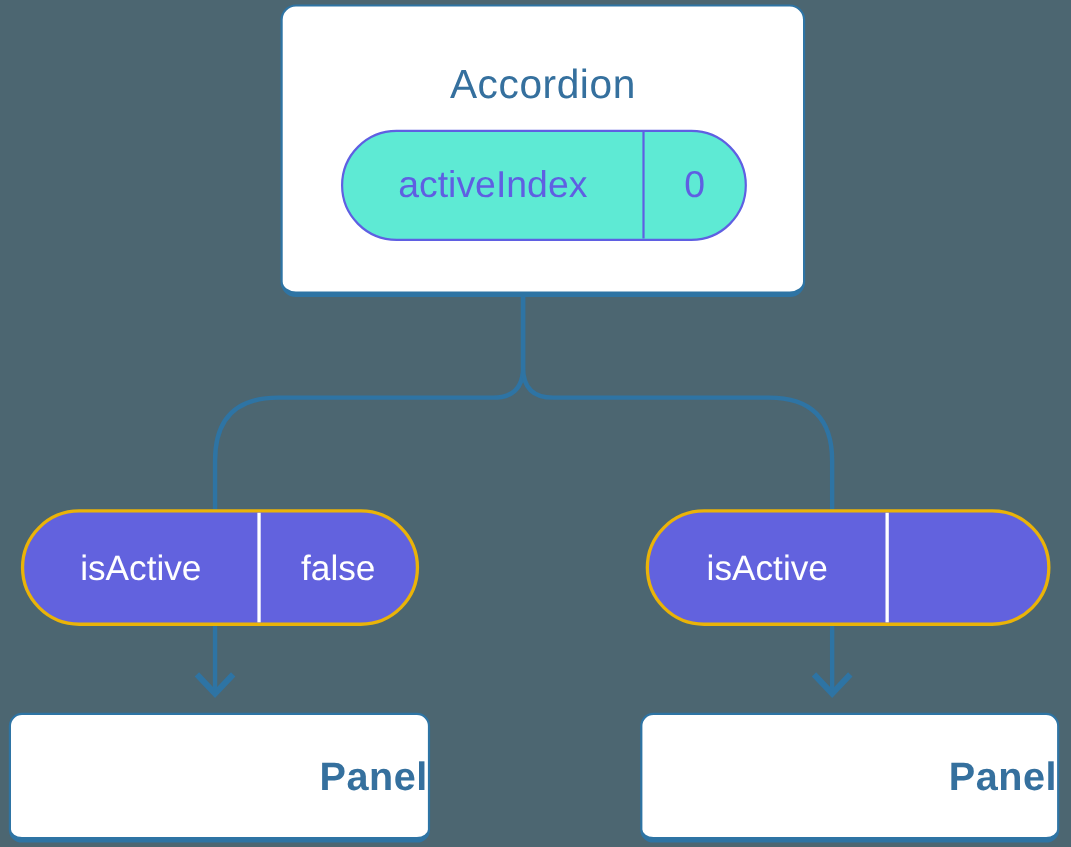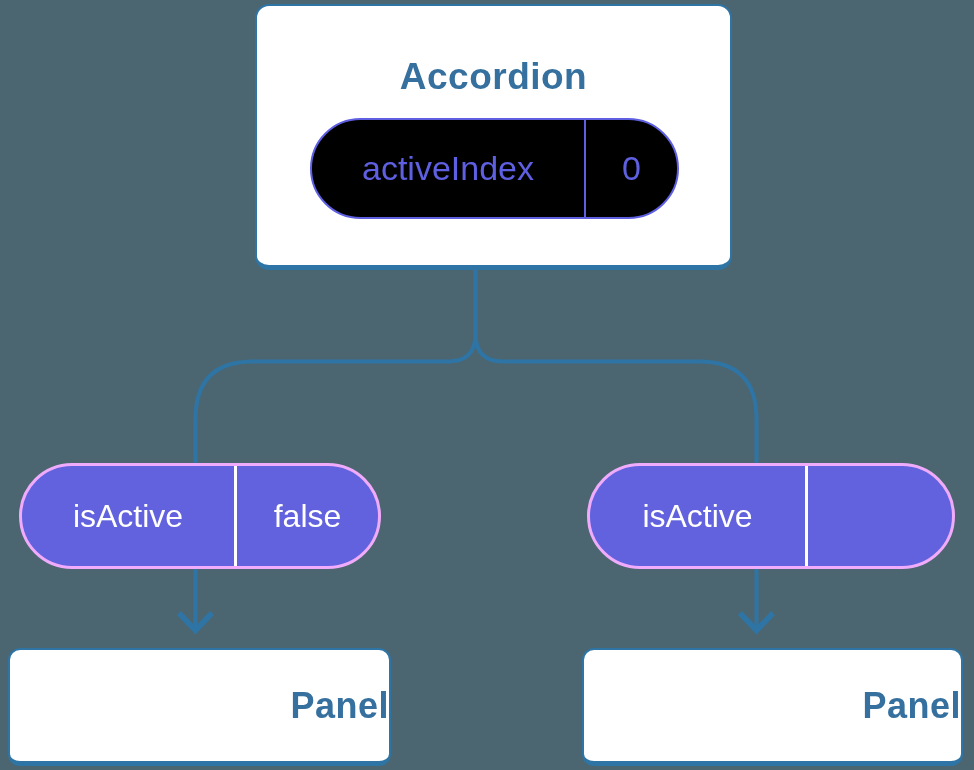--- a/index.html
+++ b/index.html
@@ -41,37 +41,37 @@
     height: 266px;
     border-radius: 14px;
   }
   .root-title {
     position: absolute;
     top: 50px;
     left: 0;
     width: 100%;
     text-align: center;
     font-size: 37px;
-    font-weight: 700;
+    font-weight: 400;
     color: #35709e;
     letter-spacing: 0.5px;
   }
   .state-pill {
     position: absolute;
     left: 53px;
     top: 112px;
     width: 369px;
     height: 101px;
     box-sizing: border-box;
     border: 2px solid #5f5fe2;
     border-radius: 60px;
     display: flex;
     align-items: stretch;
     overflow: hidden;
-    background: #000000;
+    background: #5eead4;
     color: #5f5fe2;
     font-size: 34px;
   }
   .state-pill .cell-name {
     flex: 0 0 272px;
     display: flex;
     align-items: center;
     justify-content: center;
   }
   .state-pill .divider {
@@ -84,21 +84,21 @@
     align-items: center;
     justify-content: center;
   }
   .prop-pill {
     position: absolute;
     z-index: 2;
     top: 463px;
     height: 106px;
     box-sizing: border-box;
     background: #6262de;
-    border: 3px solid #f0abfc;
+    border: 3px solid #eab308;
     border-radius: 60px;
     display: flex;
     align-items: stretch;
     overflow: hidden;
     color: #ffffff;
     font-size: 32px;
   }
   .prop-pill.left {
     left: 19px;
     width: 362px;

